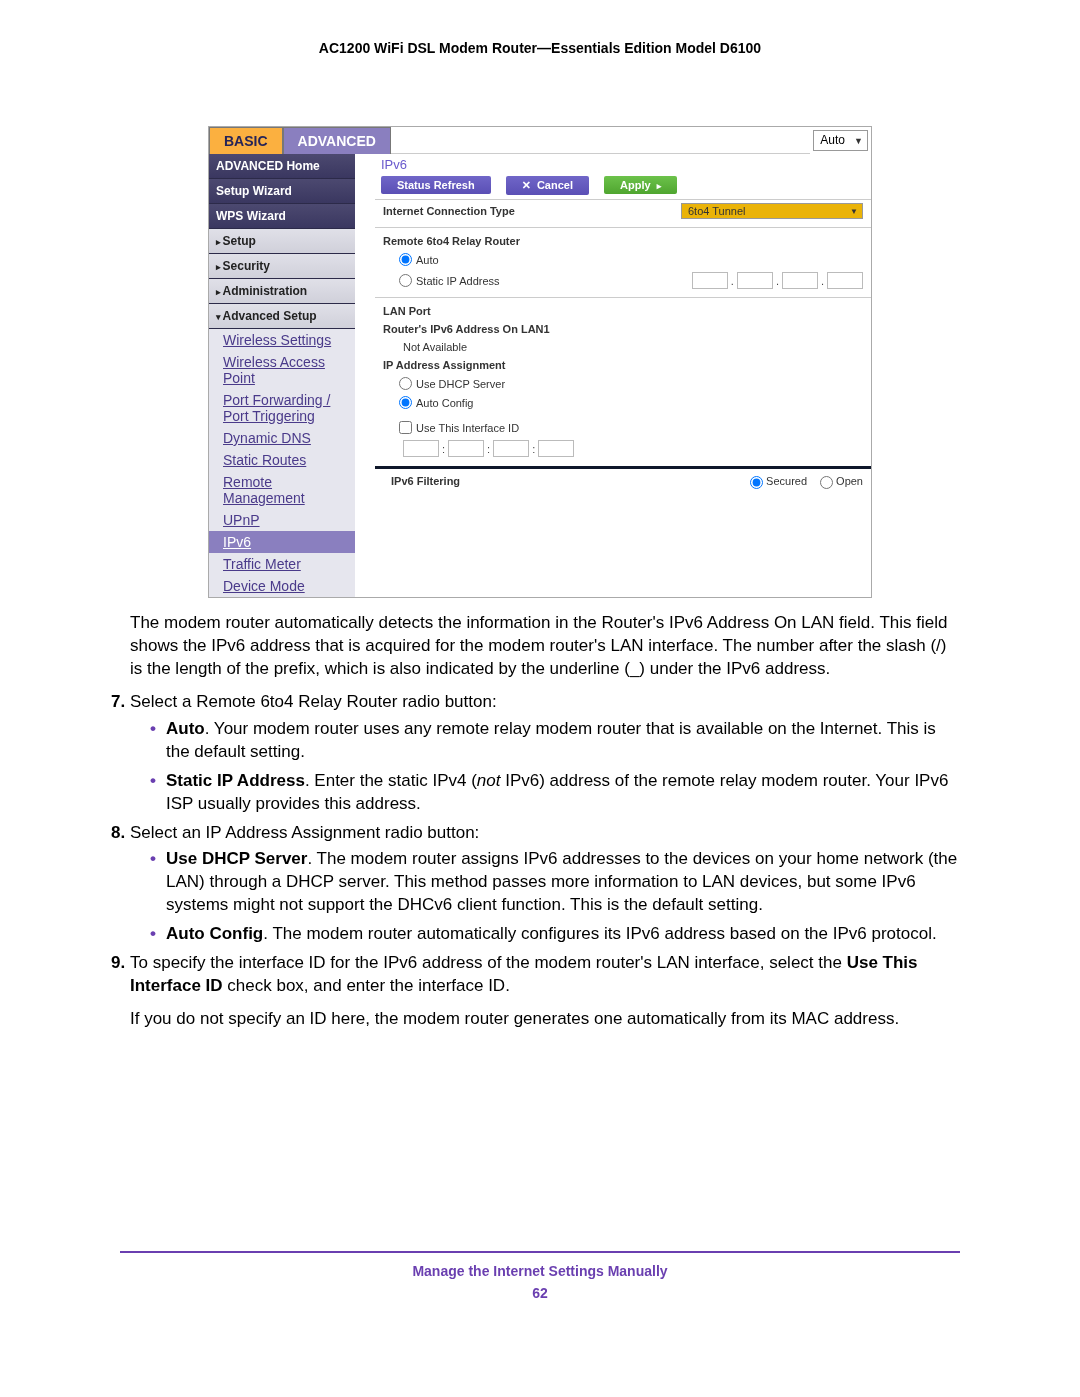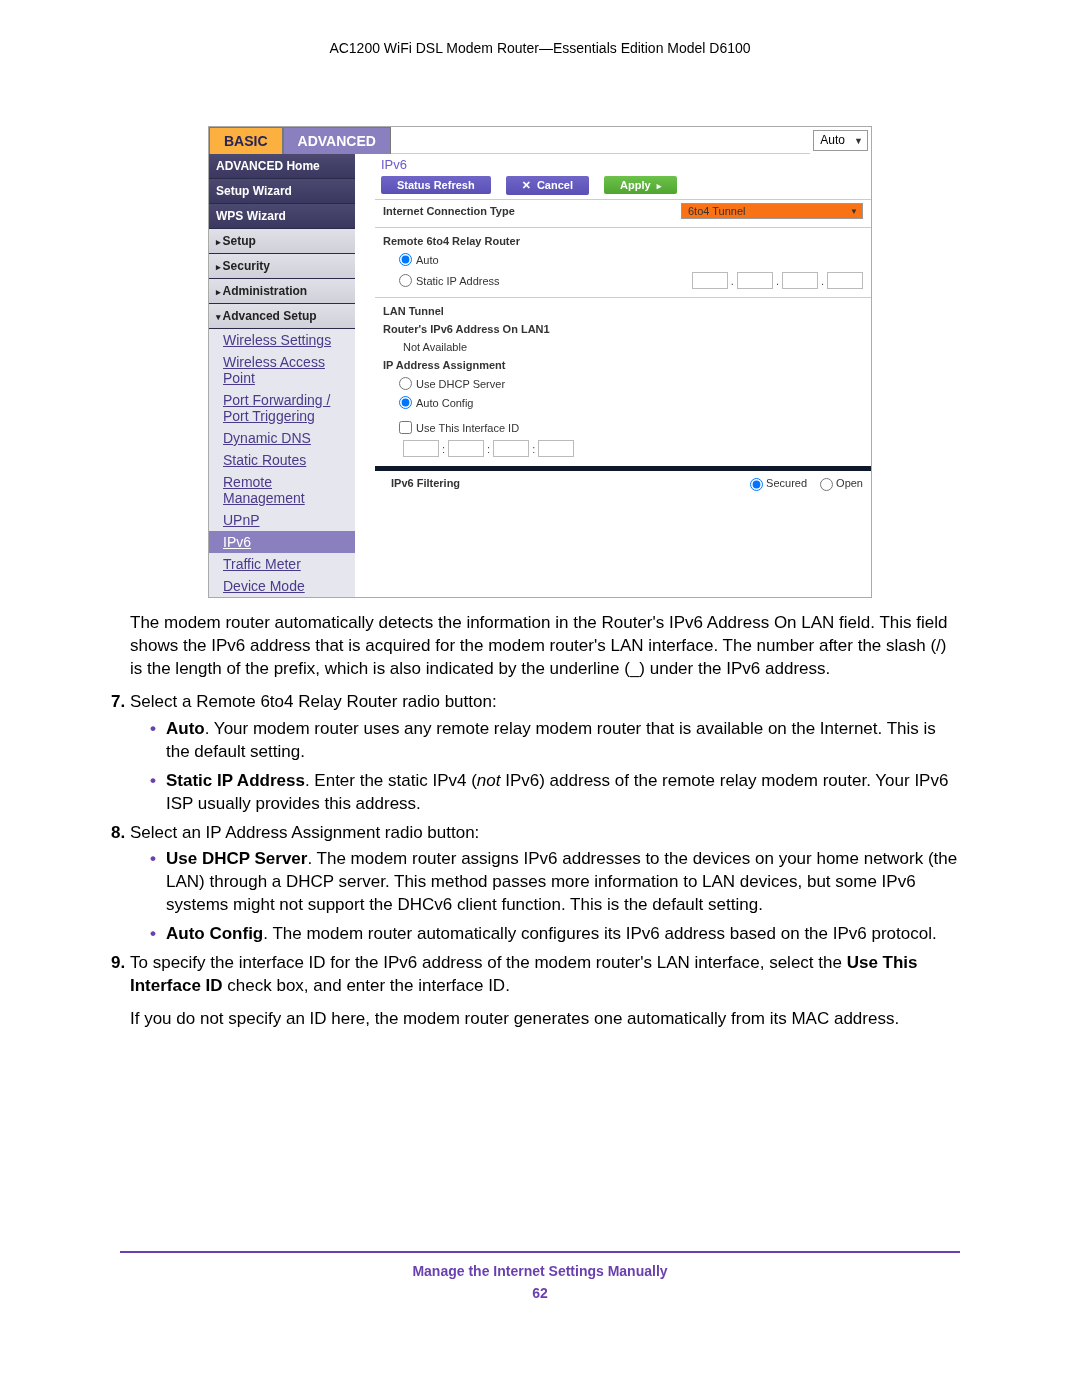--- a/index.html
+++ b/index.html
@@ -10,21 +10,21 @@
     font-size: 15px;
   }
   .page {
     width: 1080px;
     margin: 0 auto;
     box-sizing: border-box;
     padding: 40px 120px 30px 120px;
   }
   .page-title {
     text-align: center;
-    font-weight: normal;
+    font-weight: bold;
     font-size: 14px;
     margin-bottom: 70px;
     font-family: Verdana, Arial, sans-serif;
   }
   
   .sshot {
     width: 662px;
     margin: 0 auto 14px auto;
     border: 1px solid #aaa;
     background: #fff;
@@ -129,33 +129,33 @@
     align-items: center;
     padding: 3px 8px;
   }
   .row.bold label { font-weight: bold; }
   .row.hr { border-bottom: 1px solid #ccc; padding-bottom:8px; margin-bottom:4px; }
   .row label { flex: 1; font-weight: bold; }
   .sel {
     border: 1px solid #999;
     padding: 1px 24px 1px 6px;
     font-size: 11px;
-    background: #f97316;
+    background: #eab308;
     position: relative;
     min-width: 150px;
   }
   .sel .arrow { position:absolute; right:4px; top:3px; font-size:8px; }
   .radio { margin: 0 4px 0 16px; }
   .ip-boxes { display:flex; gap:3px; align-items:center; }
   .ip-box { border:1px solid #bbb; width:34px; height:15px; background:#fff; }
   .dot { font-size:11px; color:#444; }
   .cb { margin: 0 4px 0 16px; }
   .indent { padding-left: 28px; }
   .ipv6-filter-row {
-    border-top: 5px solid #0f172a;
+    border-top: 3px solid #0f172a;
     margin-top:6px;
     padding-top:4px;
     display:flex;
     align-items:center;
     padding-left:16px;
     padding-right:8px;
   }
   .ipv6-filter-row .lbl { font-weight: bold; flex:1; }
 
   
@@ -254,21 +254,21 @@
               <span class="dot">.</span>
             <span class="ip-box"></span>
               <span class="dot">.</span>
             <span class="ip-box"></span>
               <span class="dot">.</span>
             <span class="ip-box"></span>
           </span>
         </div>
 
         <div class="row bold">
-            <label>LAN Tunnel</label>
+            <label>LAN Port</label>
           </div>
         <div class="row bold">
             <label>Router's IPv6 Address On LAN1</label>
           </div>
         <div class="row indent">
             <span>Not Available</span>
           </div>
         <div class="row">
             <label>IP Address Assignment</label>
           </div>

